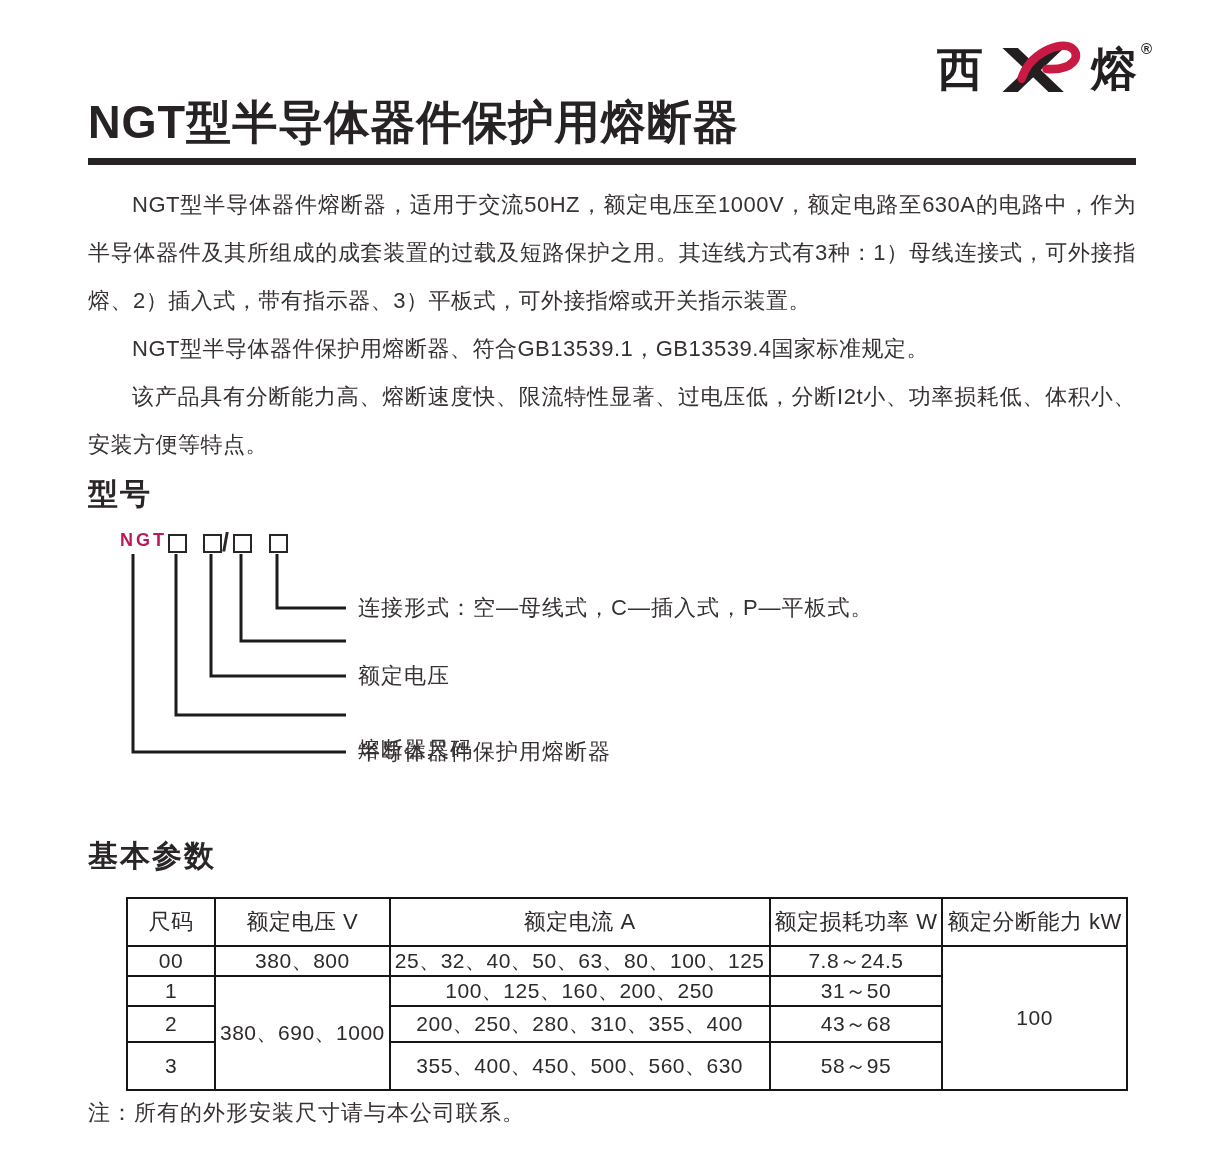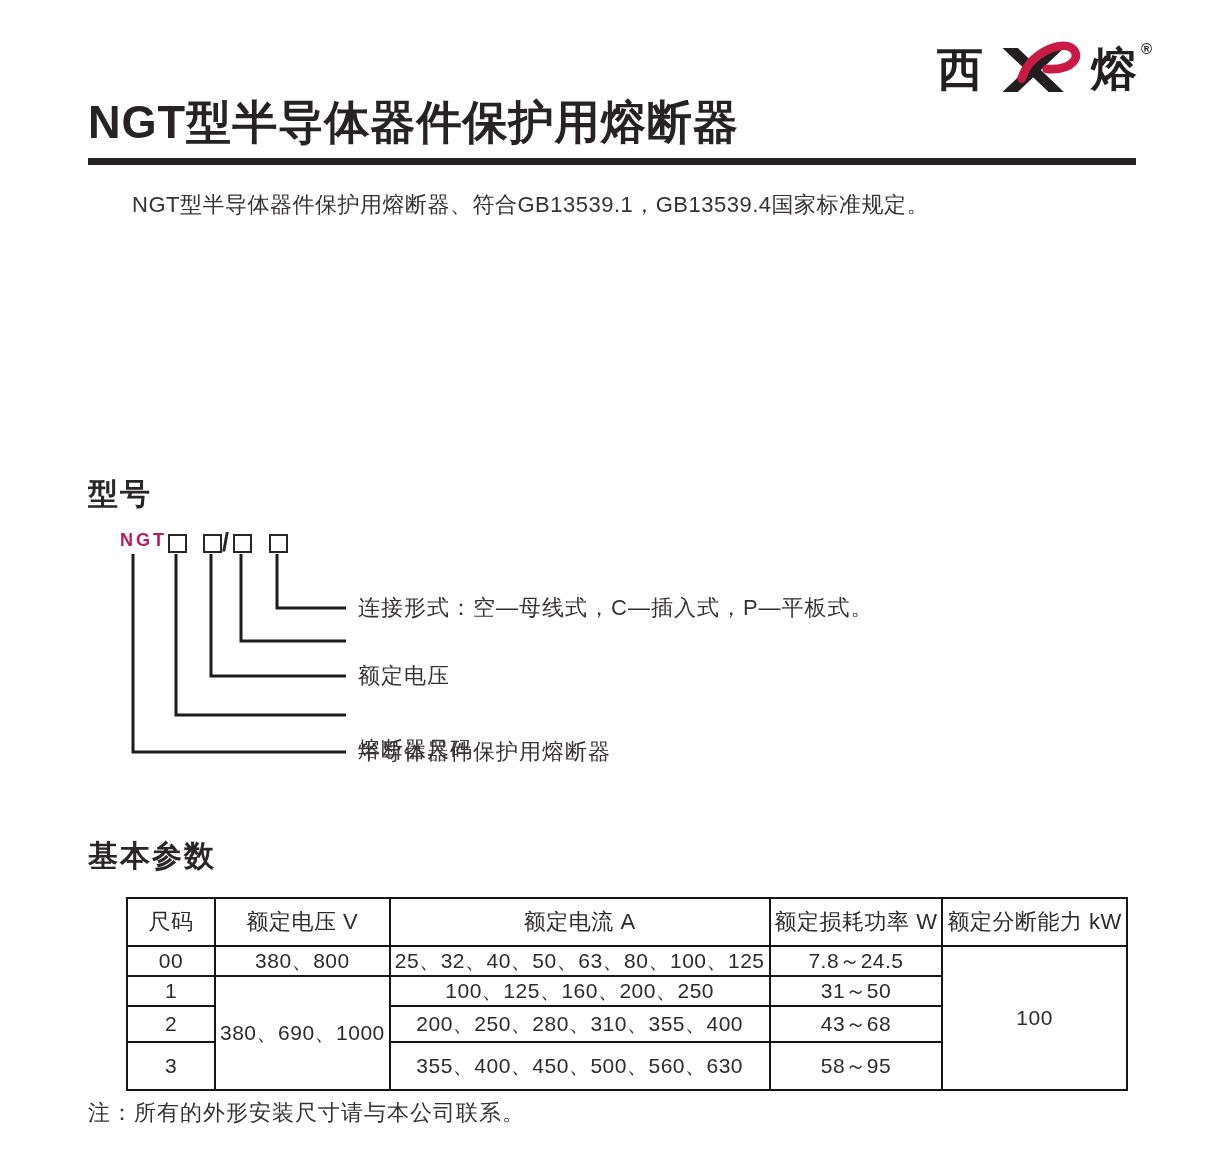--- a/index.html
+++ b/index.html
@@ -99,21 +99,23 @@
       <path d="M34 42 C 42 16, 74 2, 86 10 C 97 18, 88 34, 60 32" fill="none" stroke="#c81a43" stroke-width="9" stroke-linecap="round"></path>
     </svg>
     <span class="logo-char">熔</span>
     <span class="logo-reg">®</span>
   </div>
 
   <h1 class="title">NGT型半导体器件保护用熔断器</h1>
   <div class="title-rule"></div>
 
   <div class="intro">
+    <p>NGT型半导体器件熔断器，适用于交流50HZ，额定电压至1000V，额定电路至630A的电路中，作为半导体器件及其所组成的成套装置的过载及短路保护之用。其连线方式有3种：1）母线连接式，可外接指熔、2）插入式，带有指示器、3）平板式，可外接指熔或开关指示装置。</p>
     <p>NGT型半导体器件保护用熔断器、符合GB13539.1，GB13539.4国家标准规定。</p>
+    <p>该产品具有分断能力高、熔断速度快、限流特性显著、过电压低，分断I2t小、功率损耗低、体积小、安装方便等特点。</p>
   </div>
 
   <h2 class="section-heading model-heading">型号</h2>
 
   <div class="model-diagram">
     <svg class="diagram-lines" viewBox="0 0 840 252">
       <g fill="none" stroke="#1c1c1c" stroke-width="3">
         <path d="M189 30 V84 H258"></path>
         <path d="M153 30 V117 H258"></path>
         <path d="M123 30 V152 H258"></path>

